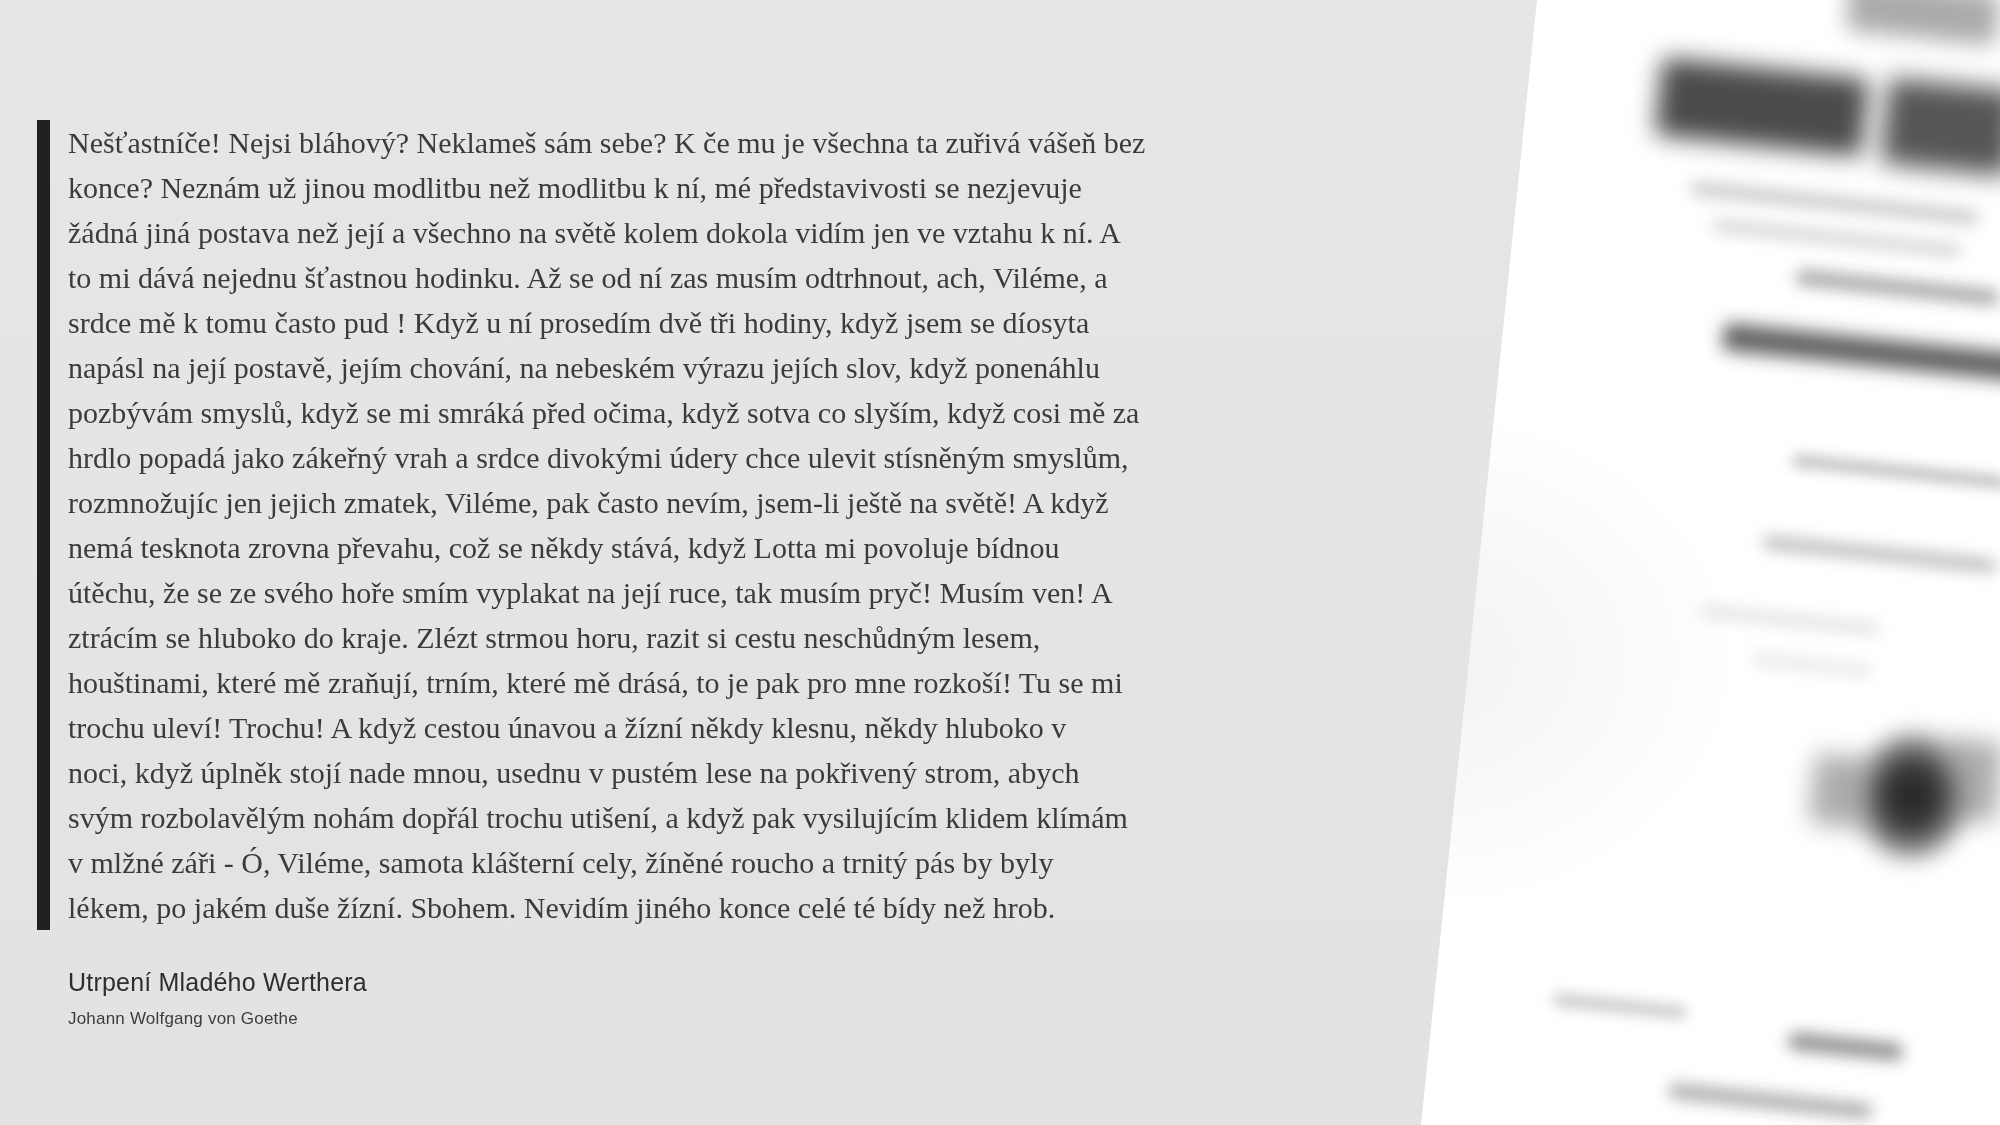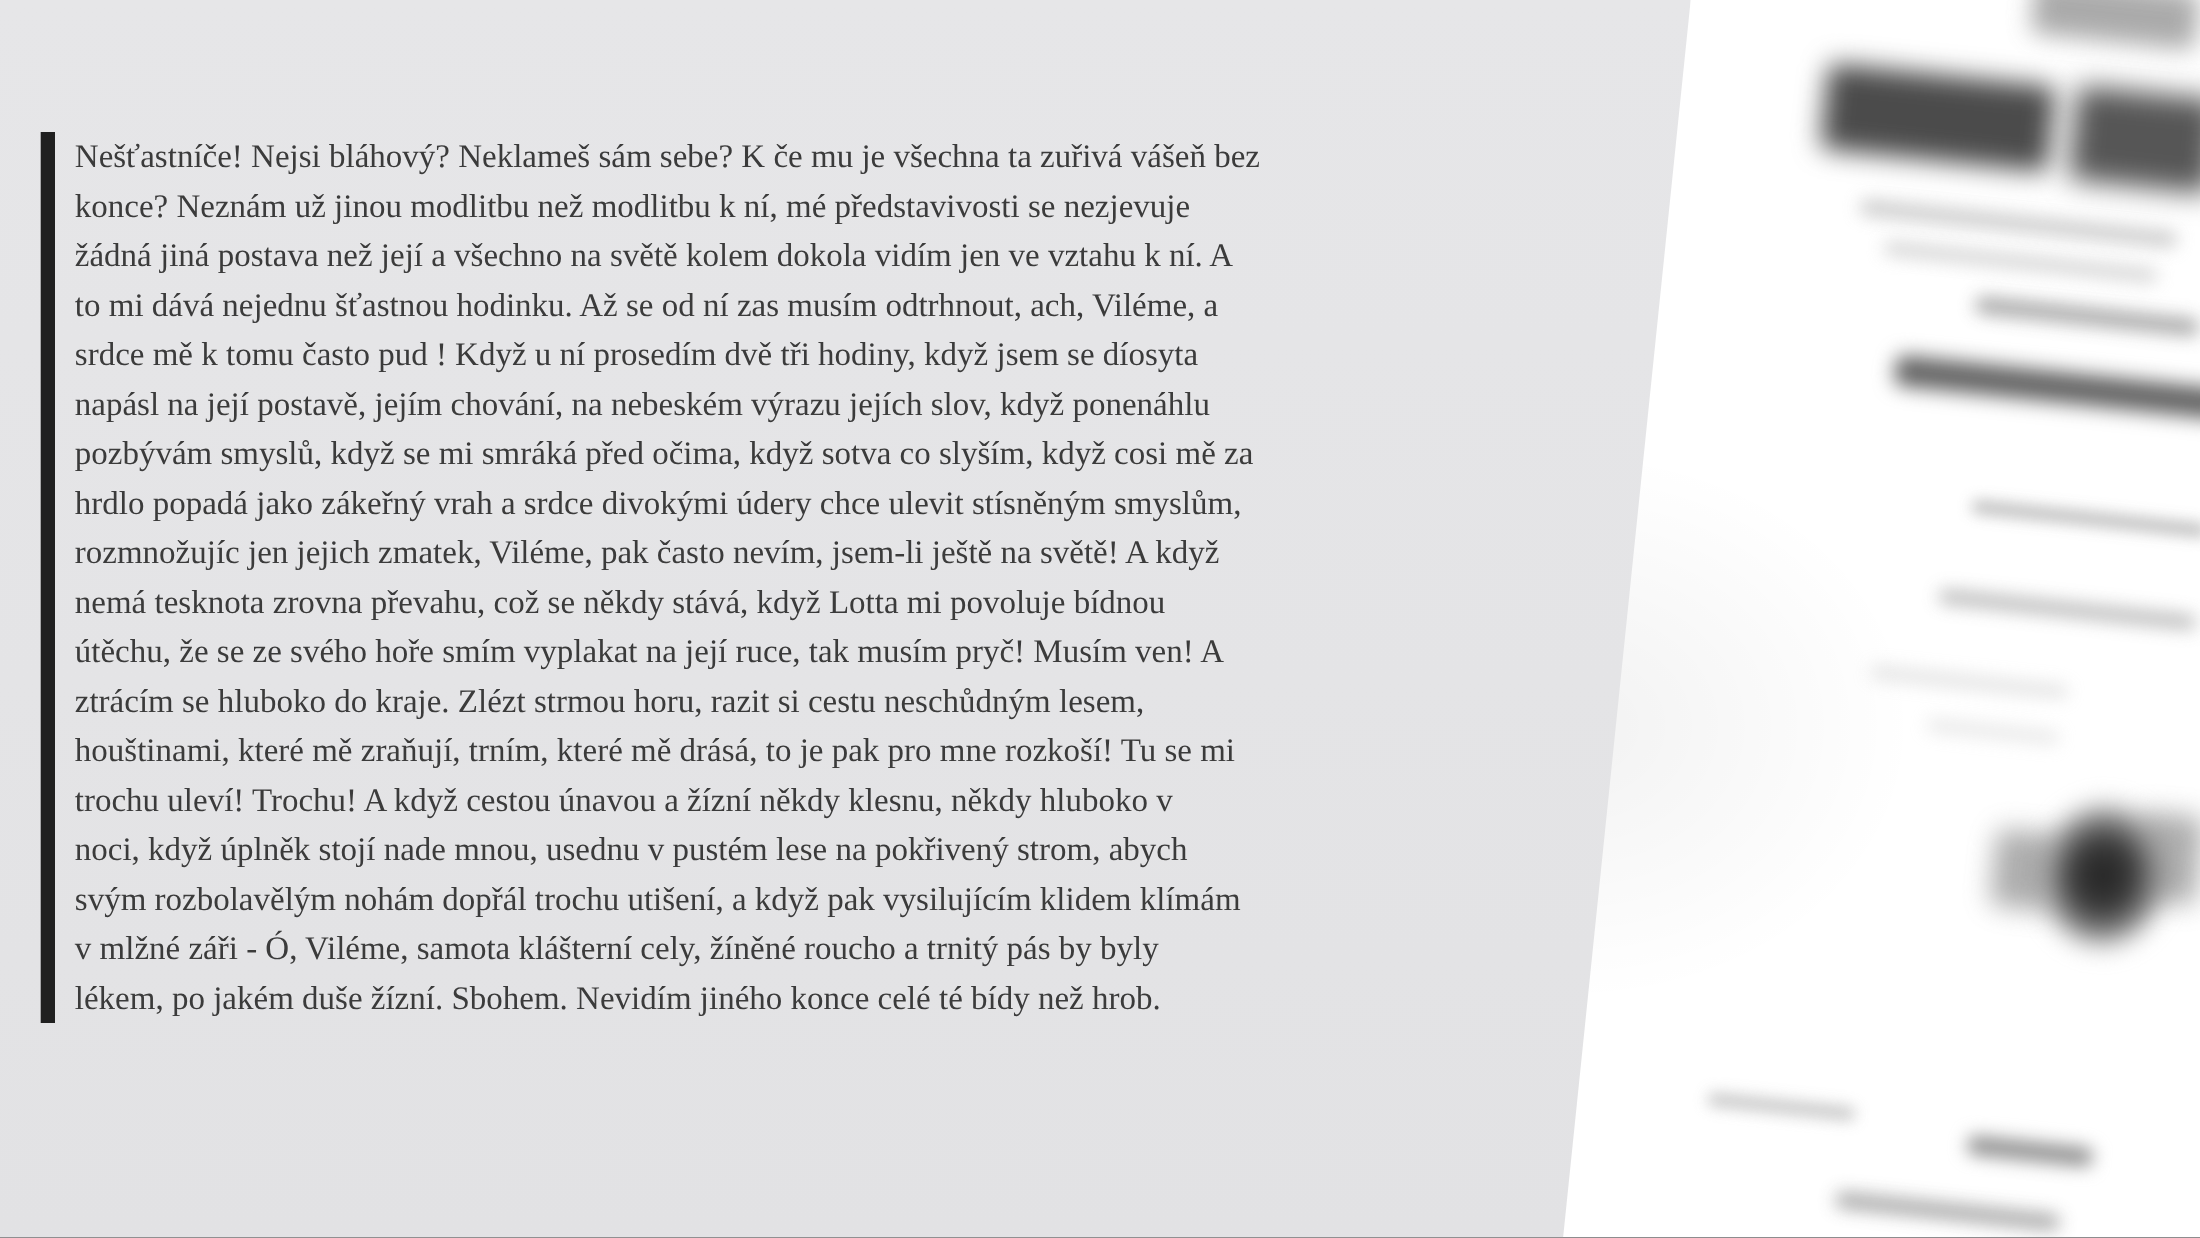--- a/index.html
+++ b/index.html
@@ -6,21 +6,21 @@
   body {
     width: 2000px; height: 1125px;
     background: #e4e4e6;
     font-family: "Liberation Sans", sans-serif;
     overflow: hidden;
   }
   .stage {
     position: relative;
     width: 2000px; height: 1125px;
     overflow: hidden;
-    background: #404040;
+    background: #bef264;
   }
 
   
   .photo {
     position: absolute; inset: 0;
     background:
       radial-gradient(520px 420px at 1430px 660px, rgba(0,0,0,0.05), rgba(0,0,0,0) 60%),
       linear-gradient(100deg, #f4f4f5 0%, #ffffff 30%, #ffffff 100%);
   }
   .photo .mark { position: absolute; border-radius: 8px; transform: rotate(6deg); }
@@ -124,15 +124,19 @@
 útěchu, že se ze svého hoře smím vyplakat na její ruce, tak musím pryč! Musím ven! A
 ztrácím se hluboko do kraje. Zlézt strmou horu, razit si cestu neschůdným lesem,
 houštinami, které mě zraňují, trním, které mě drásá, to je pak pro mne rozkoší! Tu se mi
 trochu uleví! Trochu! A když cestou únavou a žízní někdy klesnu, někdy hluboko v
 noci, když úplněk stojí nade mnou, usednu v pustém lese na pokřivený strom, abych
 svým rozbolavělým nohám dopřál trochu utišení, a když pak vysilujícím klidem klímám
 v mlžné záři - Ó, Viléme, samota klášterní cely, žíněné roucho a trnitý pás by byly
 lékem, po jakém duše žízní. Sbohem. Nevidím jiného konce celé té bídy než hrob.</p>
     </blockquote>
 
+    <div class="attribution">
+      <div class="work-title">Utrpení Mladého Werthera</div>
+      <div class="author">Johann Wolfgang von Goethe</div>
+    </div>
   </div>
 
 </div>
 
 </body></html>

